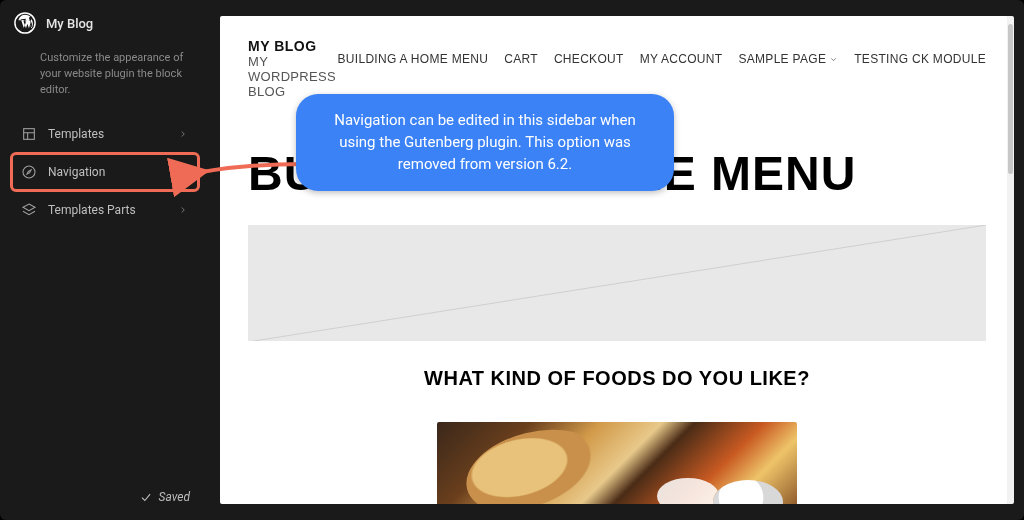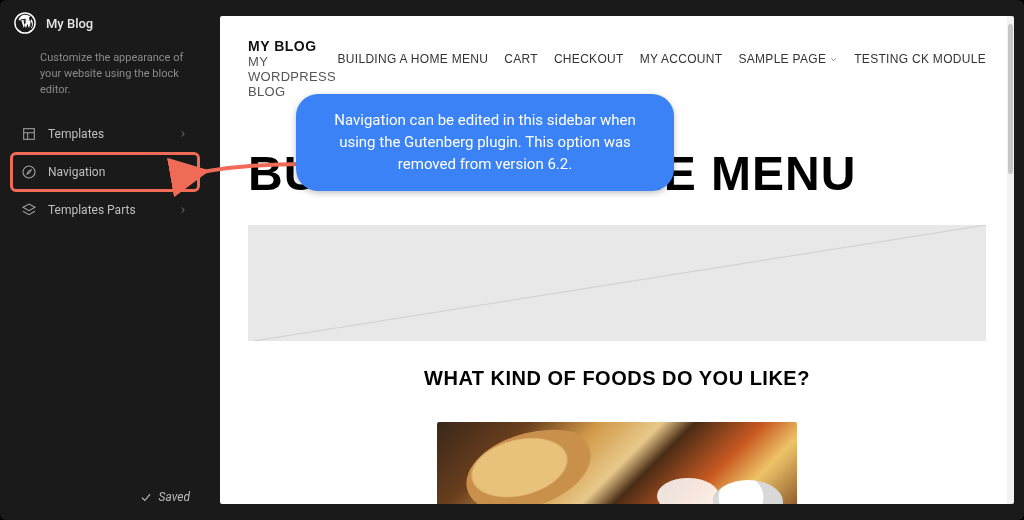--- a/index.html
+++ b/index.html
@@ -53,21 +53,21 @@
     <span class="wp-logo">
       <svg viewBox="0 0 24 24">
           <circle cx="12" cy="12" r="11" fill="none" stroke="#fff" stroke-width="1.6"></circle>
           <path d="M3.5 8.5h4.2l3 9 2.2-6.4-0.9-2.6h4l3.2 9.2c.9-1.5 1.4-3.2 1.4-5 0-1.8-.5-3.4-1.4-4.8-.6.1-1 .6-1 1.4 0 .7.4 1.4.8 2.2.3.7.6 1.5.6 2.6 0 .9-.3 2-.8 3.3l-2.7-7.9c.5 0 .9-.1.9-.1.4 0 .4-.7-.1-.6 0 0-1.3.1-2.1.1s-2.1-.1-2.1-.1c-.5 0-.4.6 0 .6 0 0 .4 0 .8.1l1.2 3.3-1.7 5-2.8-8.3c.5 0 .9-.1.9-.1.4 0 .4-.7-.1-.6 0 0-1.3.1-2.1.1H4.7C6.1 4.8 8.9 3 12 3c2.3 0 4.4.9 6 2.3h-.1c-.9 0-1.5.8-1.5 1.6 0 .7.4 1.4.9 2.1.3.6.7 1.4.7 2.5 0 .8-.3 1.8-.7 3l-1 3.2-3.5-10.3" fill="#fff"></path>
         </svg>
     </span>
     <span>My Blog</span>
   </div>
 
   <div class="sidebar">
-    <div class="panel-desc">Customize the appearance of your website using the block editor.</div>
+    <div class="panel-desc">Customize the appearance of your website plugin the block editor.</div>
 
     <div class="nav-list">
       <div class="nav-item">
         <span class="ic">
             <svg viewBox="0 0 24 24">
               <rect x="4" y="4" width="16" height="16"></rect>
               <line x1="4" y1="10" x2="20" y2="10"></line>
               <line x1="10" y1="10" x2="10" y2="20"></line>
             </svg>
           </span>

